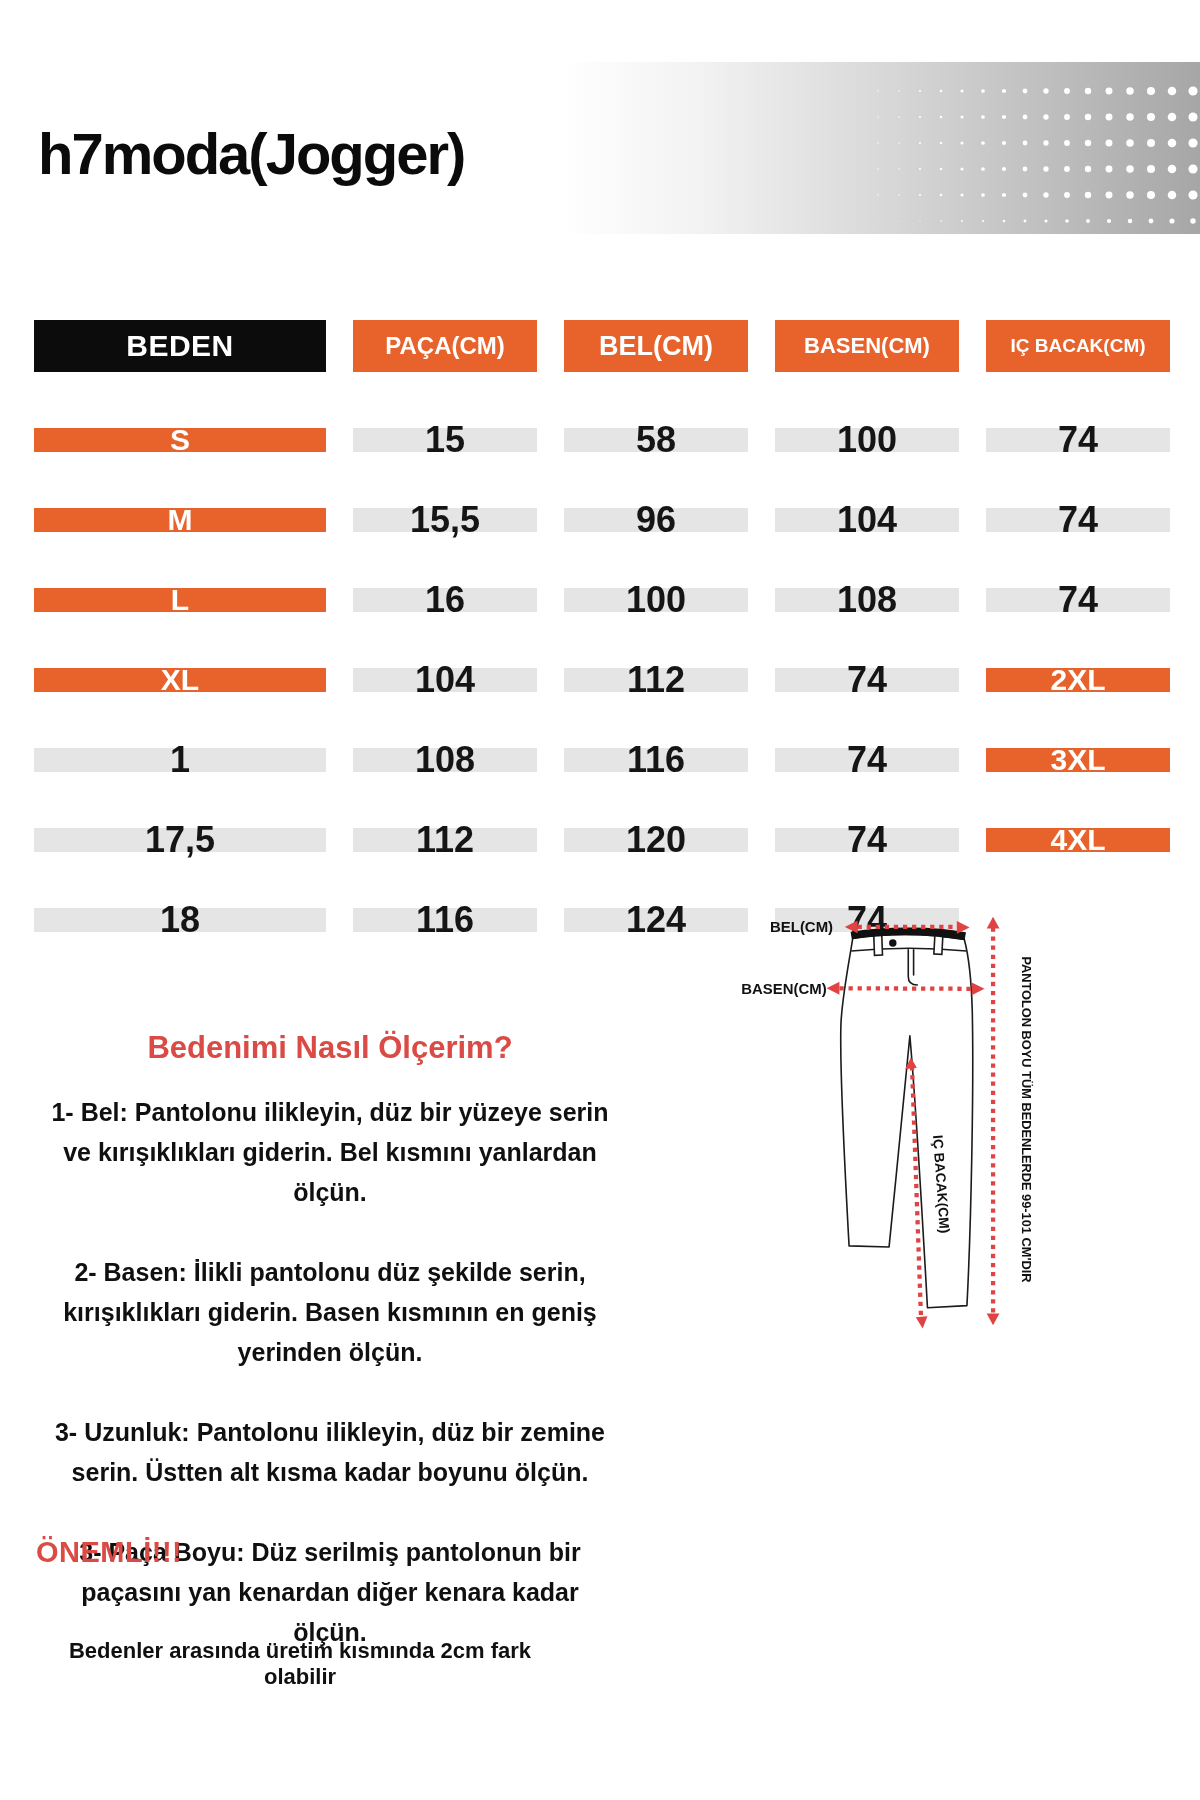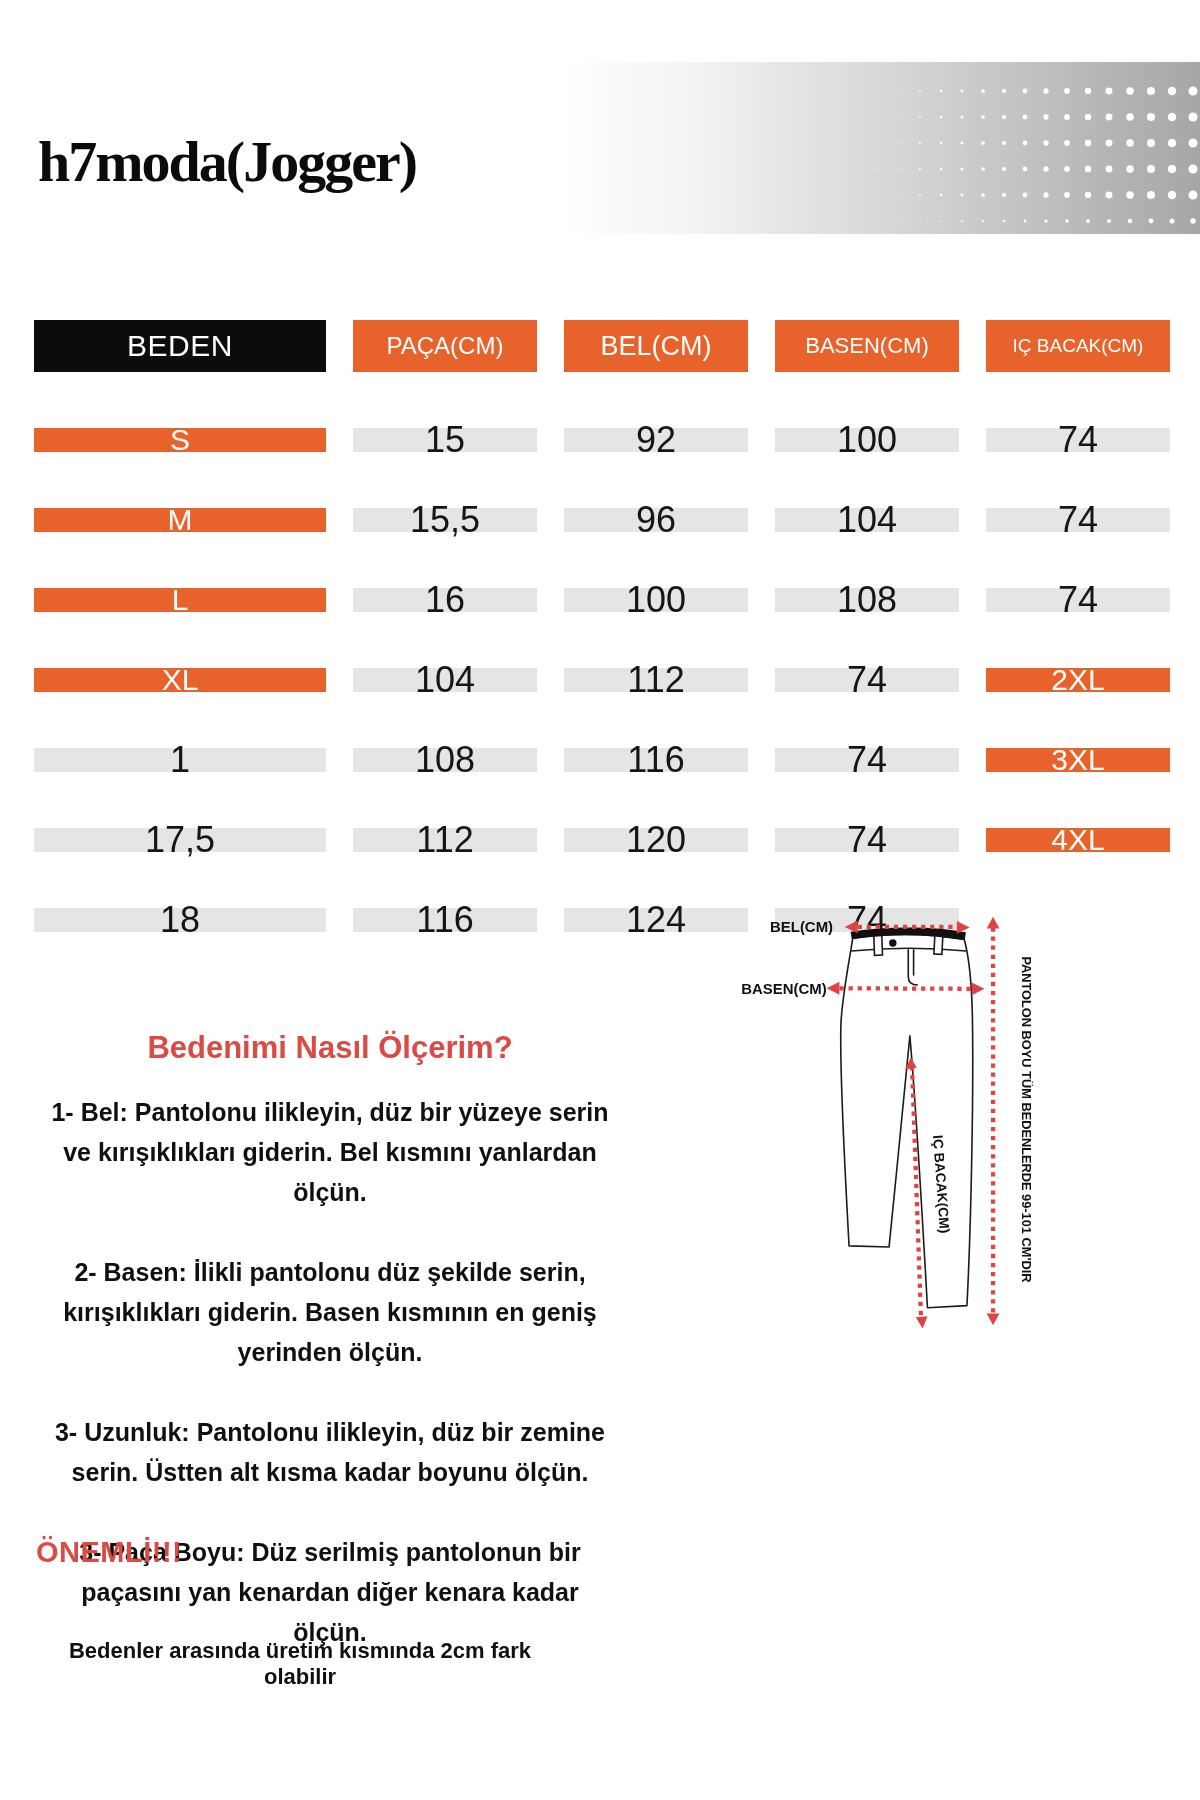--- a/index.html
+++ b/index.html
@@ -8,33 +8,33 @@
     font-family:"Liberation Sans","DejaVu Sans",sans-serif;color:#111;
   }
   
   .deco-band{
     position:absolute;left:562px;top:62px;width:638px;height:172px;
     background:linear-gradient(to right,#ffffff 0%,#f2f2f2 22%,#cfcfcf 60%,#a6a6a6 100%);
   }
   .deco-band svg{position:absolute;left:0;top:0;}
   
   .title{
-    position:absolute;left:38px;top:128px;
+    position:absolute;left:38px;top:120px;
     font-size:58px;font-weight:800;letter-spacing:-2px;color:#0b0b0b;
-    font-family:Liberation Serif, serif;
+    font-family:Liberation Sans, sans-serif;
   }
   
   .size-table{
     position:absolute;left:34px;top:288px;
     display:grid;
     grid-template-columns:292px 184px 184px 184px 184px;
     grid-template-rows:84px repeat(7,56px);
     column-gap:27px;row-gap:24px;
   }
-  .cell{display:flex;align-items:center;justify-content:center;font-weight:400;margin-top:32px;}
+  .cell{display:flex;align-items:center;justify-content:center;font-weight:700;margin-top:32px;}
   .head-beden{background:#0c0c0c;color:#ffffff;font-size:30px;letter-spacing:.5px;}
   .head-orange{background:#e8622b;color:#ffffff;}
   .size-table .cell:nth-child(2){font-size:24px;}
   .size-table .cell:nth-child(3){font-size:27px;}
   .size-table .cell:nth-child(4){font-size:22px;}
   .size-table .cell:nth-child(5){font-size:19px;}
   .size-cell{background:#e8622b;color:#ffffff;font-size:30px;}
   .value-cell{background:#e5e5e5;color:#151515;font-size:36px;}
   
   .guide{
@@ -168,21 +168,21 @@
 
   <div class="size-table">
     <div class="cell head-beden">BEDEN</div>
     <div class="cell head-orange">PAÇA(CM)</div>
     <div class="cell head-orange">BEL(CM)</div>
     <div class="cell head-orange">BASEN(CM)</div>
     <div class="cell head-orange">IÇ BACAK(CM)</div>
 
   <div class="cell size-cell">S</div>
       <div class="cell value-cell">15</div>
-      <div class="cell value-cell">92</div>
+      <div class="cell value-cell">58</div>
       <div class="cell value-cell">100</div>
       <div class="cell value-cell">74</div>
       <div class="cell size-cell">M</div>
       <div class="cell value-cell">15,5</div>
       <div class="cell value-cell">96</div>
       <div class="cell value-cell">104</div>
       <div class="cell value-cell">74</div>
       <div class="cell size-cell">L</div>
       <div class="cell value-cell">16</div>
       <div class="cell value-cell">100</div>

